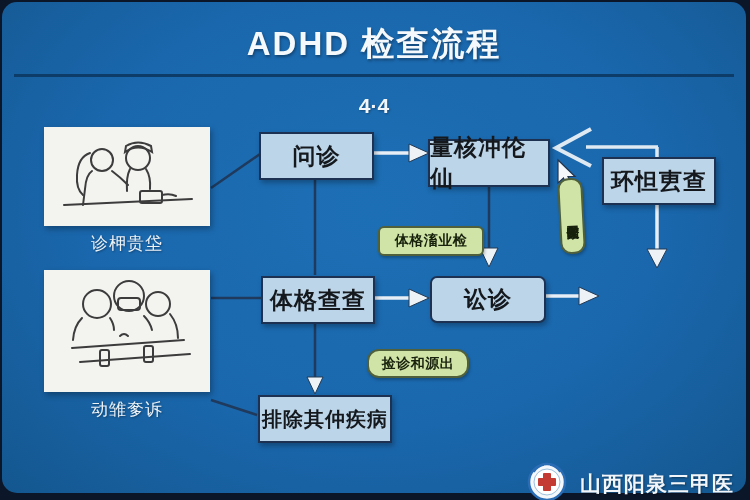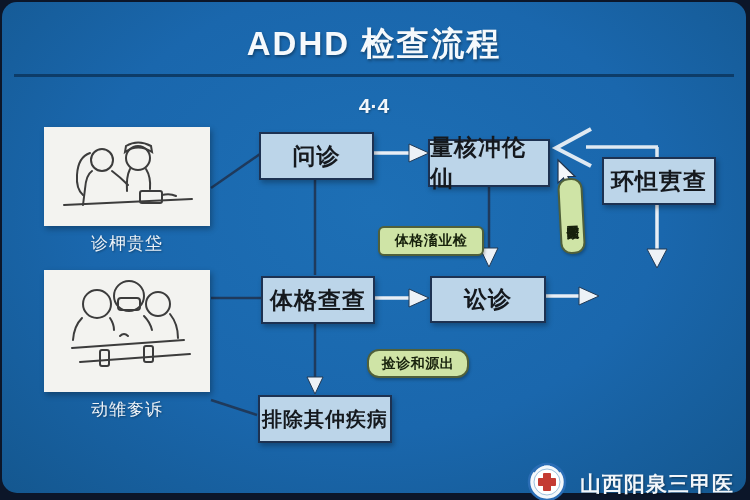--- a/index.html
+++ b/index.html
@@ -68,21 +68,21 @@
     </svg>
 
     <div class="title">ADHD 检查流程</div>
     <div class="divider"></div>
     <div class="step-label">4·4</div>
 
     <div class="flowbox" style="left:257px;top:130px;width:111px;height:44px;">问诊</div>
     <div class="flowbox" style="left:426px;top:137px;width:118px;height:44px;">量核冲伦仙</div>
     <div class="flowbox" style="left:600px;top:155px;width:110px;height:44px;">环怛叀查</div>
     <div class="flowbox" style="left:259px;top:274px;width:110px;height:44px;">体格查查</div>
-    <div class="flowbox" style="left:428px;top:274px;width:112px;height:43px;">讼诊</div>
+    <div class="flowbox" style="left:428px;top:274px;width:112px;height:43px;border-radius:7px;">讼诊</div>
     <div class="flowbox" style="left:256px;top:393px;width:130px;height:44px;font-size:20px;">排除其仲疾病</div>
 
     <div class="tag" style="left:368px;top:224px;width:102px;height:26px;margin-left:8px;">体格滀业检</div>
     <div class="tag vertical" style="left:557px;top:176px;height:62px;">需家长陪同</div>
     <div class="tag" style="left:365px;top:347px;width:98px;height:25px;border-radius:12px;">捡诊和源出</div>
 
     <div class="panel" style="left:42px;top:125px;width:166px;height:99px;">
       <svg width="150" height="88" viewBox="0 0 150 88">
         <g fill="none" stroke="#3c3c3c" stroke-width="2" stroke-linecap="round">
           <path d="M38,20 q-12,4 -13,22 q-1,14 6,20"></path>

